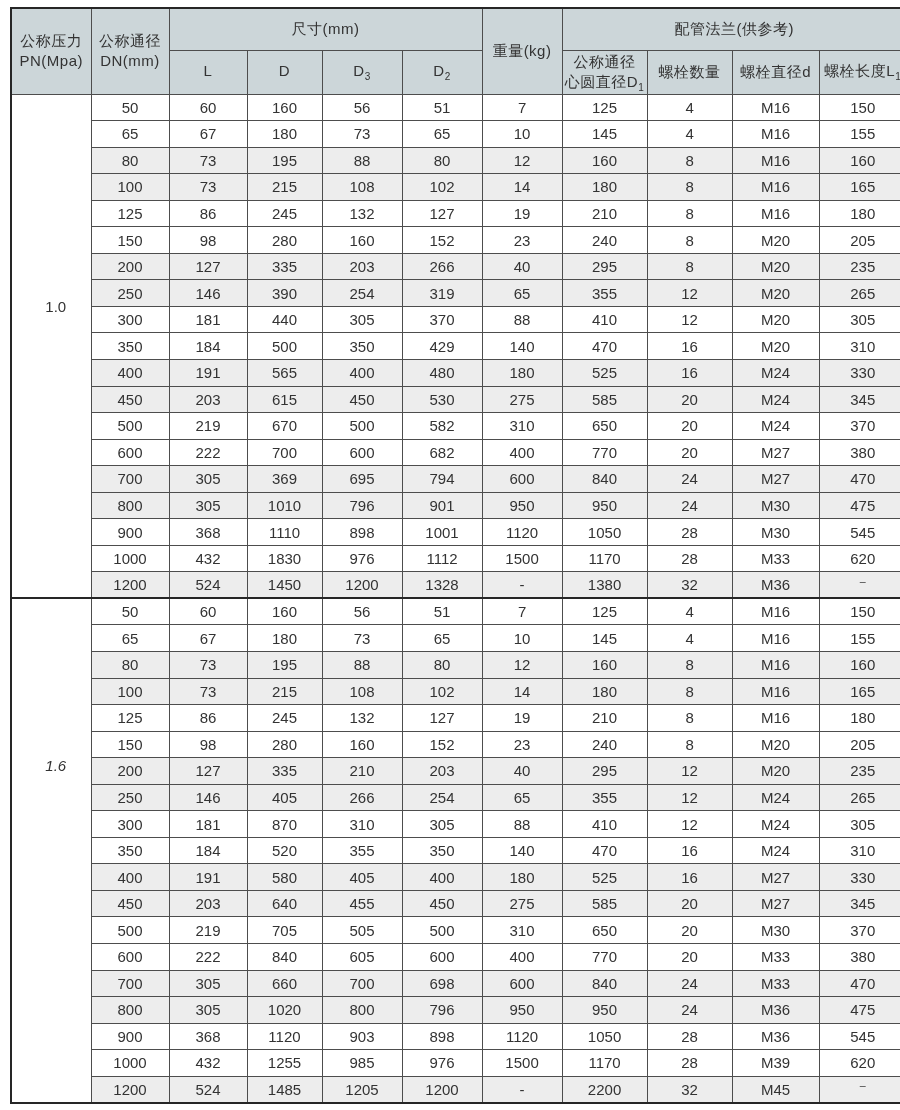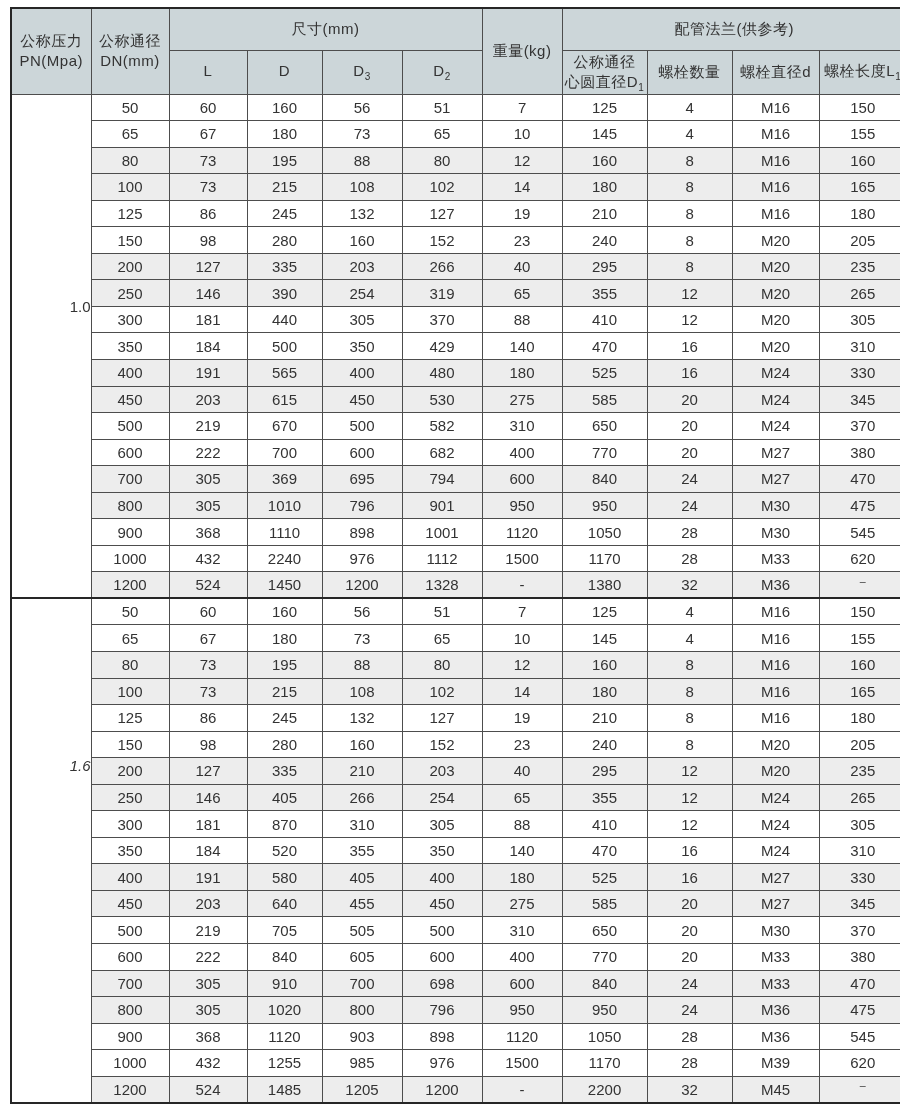--- a/index.html
+++ b/index.html
@@ -50,21 +50,21 @@
   tbody tr.stripe td { background: var(--stripe); }
   tbody[data-section="1"] tr:first-child td { border-top: 2px solid var(--border-strong); }
   td.pn-cell {
     background: #ffffff !important;
     position: relative;
     font-size: 15px;
   }
   .pn-label {
     position: absolute;
     left: 0; width: 100%;
-    text-align: right;
+    text-align: center;
     transform: translateY(-50%);
     padding-left: 9px;
   }
   .pn-0 .pn-label { top: 42%; }
   .pn-1 .pn-label { top: 33%; font-style: italic; }
 </style>
 </head>
 <body>
 
 <div class="table-wrap">
@@ -314,21 +314,21 @@
           <td>1001</td>
           <td>1120</td>
           <td>1050</td>
           <td>28</td>
           <td>M30</td>
           <td>545</td>
         </tr>
         <tr>
           <td>1000</td>
           <td>432</td>
-          <td>2240</td>
+          <td>1830</td>
           <td>976</td>
           <td>1112</td>
           <td>1500</td>
           <td>1170</td>
           <td>28</td>
           <td>M33</td>
           <td>620</td>
         </tr>
         <tr class="stripe">
           <td>1200</td>
@@ -511,21 +511,21 @@
           <td>600</td>
           <td>400</td>
           <td>770</td>
           <td>20</td>
           <td>M33</td>
           <td>380</td>
         </tr>
         <tr class="stripe">
           <td>700</td>
           <td>305</td>
-          <td>910</td>
+          <td>660</td>
           <td>700</td>
           <td>698</td>
           <td>600</td>
           <td>840</td>
           <td>24</td>
           <td>M33</td>
           <td>470</td>
         </tr>
         <tr class="stripe">
           <td>800</td>

